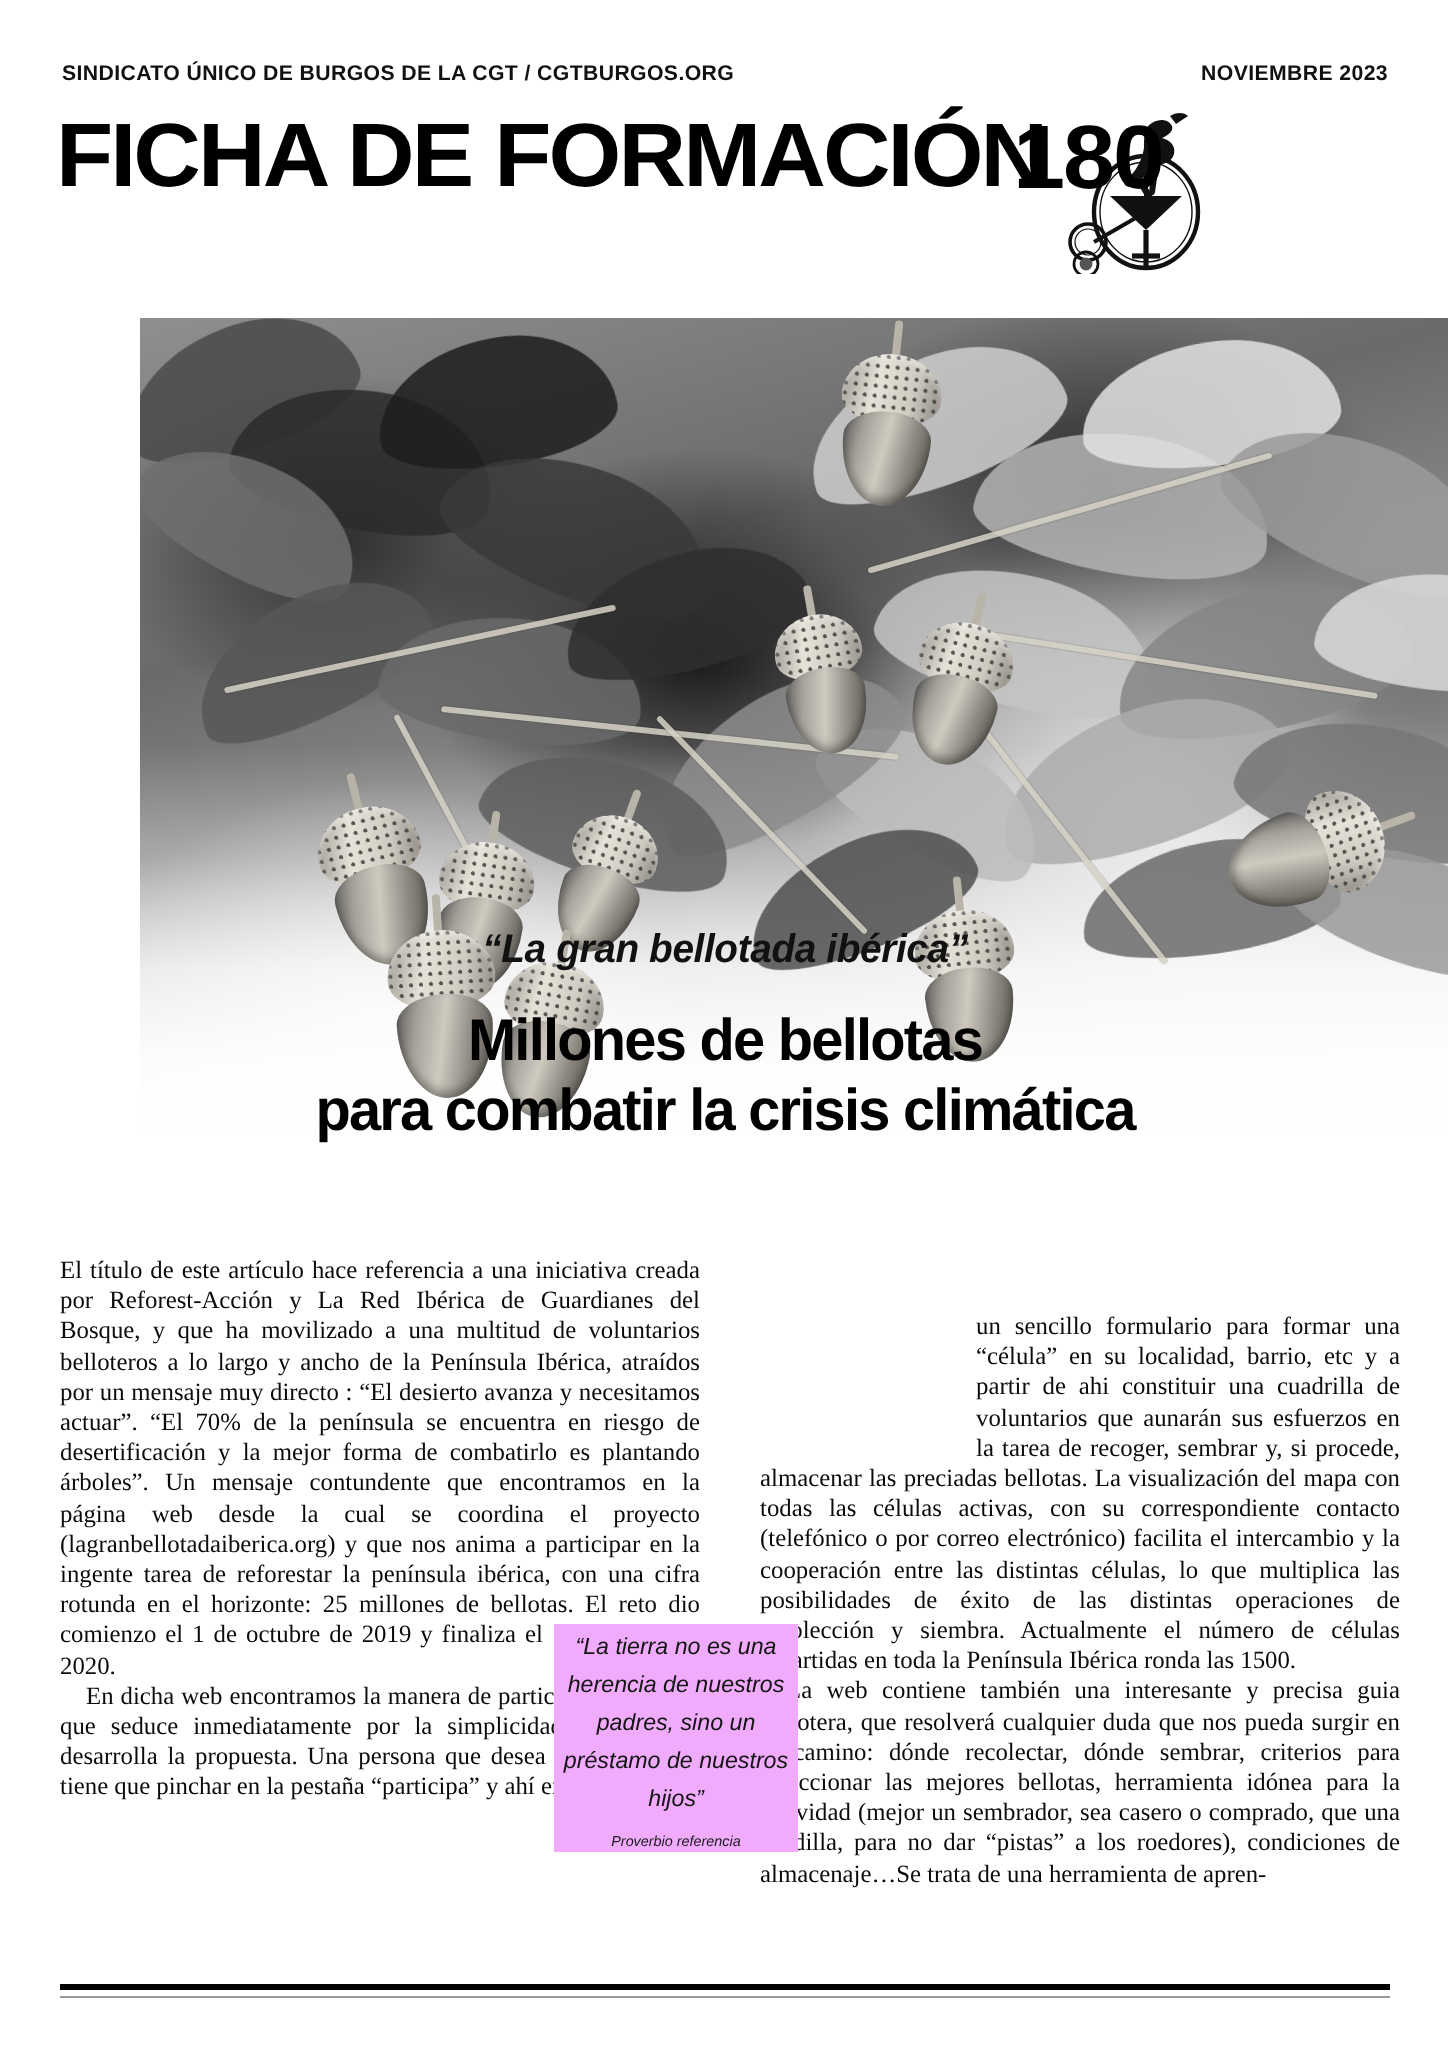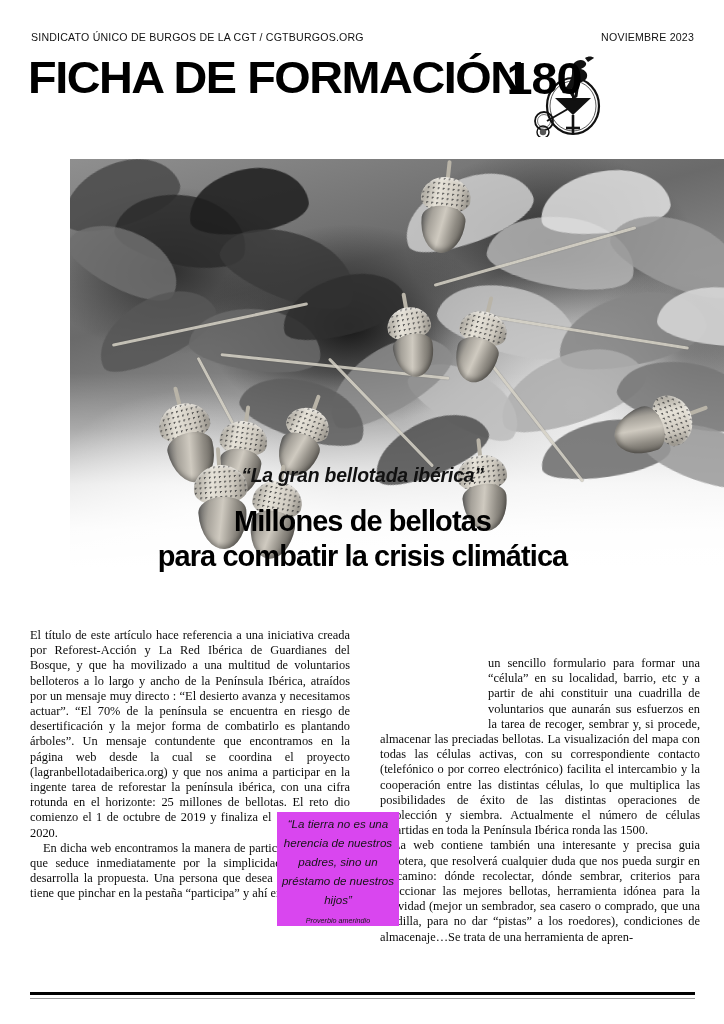--- a/index.html
+++ b/index.html
@@ -28,21 +28,21 @@
   .masthead {
     position: absolute;
     left: 0; top: 0;
     width: 724px;
     height: 138px;
   }
   .mh-line {
     position: absolute;
     top: 31px;
     font-family: "Liberation Sans", "DejaVu Sans", sans-serif;
-    font-weight: normal;
+    font-weight: bold;
     font-size: 10.6px;
     letter-spacing: 0.2px;
     color: #111;
     white-space: nowrap;
   }
   .mh-union { left: 31px; }
   .mh-date  { right: 30px; }
 
   .mh-title-row {
     position: absolute;
@@ -247,21 +247,21 @@
   }
 
   
   .pullquote {
     position: absolute;
     left: 277px;
     top: 812px;
     width: 118px;
     text-align: center;
     z-index: 8;
-    background: #d946ef;
+    background: #f0abfc;
     padding: 2px 2px 0 2px;
   }
   .pq-text {
     font-family: "Liberation Sans", "DejaVu Sans", sans-serif;
     font-style: italic;
     font-size: 11.6px;
     line-height: 19px;
     color: #151515;
     margin: 0;
   }
@@ -451,18 +451,18 @@
       <p>
         <span class="notch"></span>
         <span>un sencillo formulario para formar una “célula” en su localidad, barrio, etc y a partir de ahi constituir una cuadrilla de voluntarios que aunarán sus esfuerzos en la tarea de recoger, sembrar y, si procede, almacenar las preciadas bellotas. La visualización del mapa con todas las células activas, con su correspondiente contacto (telefónico o por correo electrónico) facilita el intercambio y la cooperación entre las distintas células, lo que multiplica las posibilidades de éxito de las distintas operaciones de recolección y siembra. Actualmente el número de células repartidas en toda la Península Ibérica ronda las 1500.</span>
       </p>
       <p>La web contiene también una interesante y precisa guia bellotera, que resolverá cualquier duda que nos pueda surgir en el camino: dónde recolectar, dónde sembrar, criterios para seleccionar las mejores bellotas, herramienta idónea para la actividad (mejor un sembrador, sea casero o comprado, que una azadilla, para no dar “pistas” a los roedores), condiciones de almacenaje…Se trata de una herramienta de apren-</p>
     </div>
   </div>
 
   <aside class="pullquote">
     <p class="pq-text">“La tierra no es una herencia de nuestros padres, sino un préstamo de nuestros hijos”</p>
-    <p class="pq-attrib">Proverbio amerindio</p>
+    <p class="pq-attrib">Proverbio referencia</p>
   </aside>
 
   <div class="footer-rule"></div>
 
 </div>
 
 </body></html>

